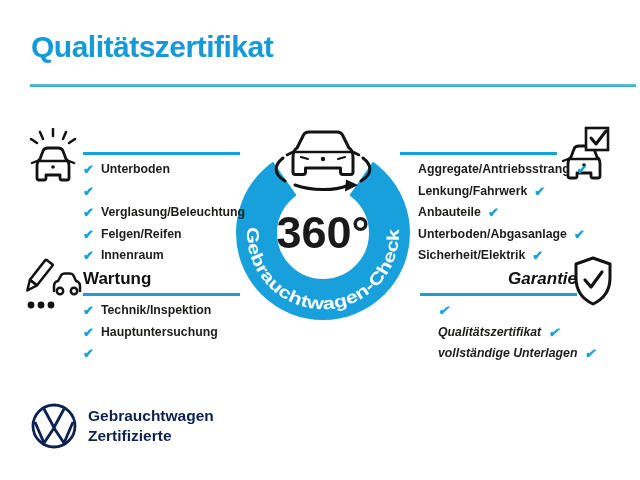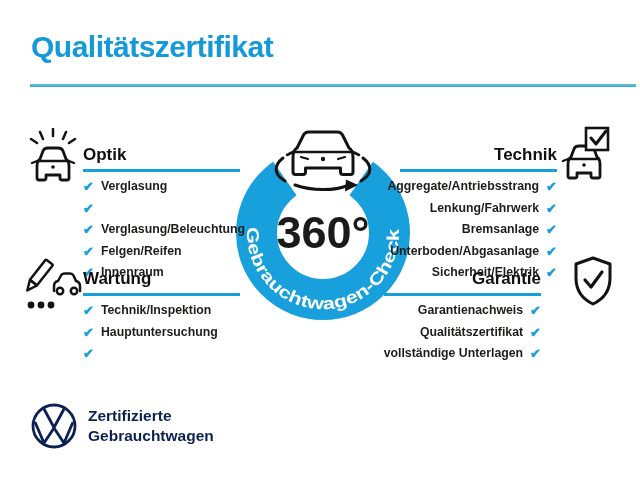--- a/index.html
+++ b/index.html
@@ -22,21 +22,21 @@
 
   
   .section{width:157px;}
   .sec-head{font-size:17px;font-weight:700;color:#101010;line-height:17px;}
   .sec-rule{height:3px;background:#189fdb;margin-top:6px;}
   .items{margin-top:8px;}
   .item{display:flex;align-items:center;gap:7px;line-height:13px;margin-bottom:8.5px;}
   .item .check{color:#18a0dc;font-size:13px;font-weight:700;}
   .item .label{font-size:12.3px;font-weight:700;color:#1d1d1b;white-space:nowrap;}
   .sect-right{text-align:right;}
-  .sect-right .item{justify-content:flex-end;padding-left:18px;}
+  .sect-right .item{justify-content:flex-start;padding-left:18px;}
 
   
   .brand-text{
     left:88px;top:406px;
     font-size:15.5px;font-weight:700;color:#0c2153;line-height:1.28;
   }
 
   svg{display:block;}
   .stroke-ic{stroke:#131313;fill:none;stroke-linecap:round;stroke-linejoin:round;}
 </style>
@@ -77,26 +77,25 @@
 <svg class="abs" style="left:27px;top:128px;" width="52" height="58" viewBox="0 0 52 58">
   <g class="stroke-ic" stroke-width="2.5">
     <path d="M26,1 L26,8 M13,4 L16,11 M39,4 L36,11 M4,11 L10,15 M48,11 L42,15"></path>
     <path stroke-width="2.8" d="M10,50 L10,38 Q10,33 13,31 L16,23 Q17,20 21,20 L31,20 Q35,20 36,23 L39,31 Q42,33 42,38 L42,50 Q42,52 40,52 L35,52 Q33,52 33,50 L33,47 L19,47 L19,50 Q19,52 17,52 L12,52 Q10,52 10,50 Z"></path>
     <path stroke-width="2.4" d="M12,33 L40,33 M10,33 L5,35 M42,33 L47,35"></path>
   </g>
   <circle cx="26" cy="39" r="1.8" fill="#131313"></circle>
 </svg>
 
 <div class="abs section" style="left:83px;top:146px;">
-  <div class="sec-head">Optik</div>
-  <div class="sec-rule"></div>
-  <div class="items">
-    <div class="item">
-        <span class="check">✔</span>
-        <span class="label">Verglasung</span>
+  <div class="sec-rule"></div>
+  <div class="items">
+    <div class="item">
+        <span class="check">✔</span>
+        <span class="label">Unterboden</span>
       </div>
     <div class="item">
         <span class="check">✔</span>
       </div>
     <div class="item">
         <span class="check">✔</span>
         <span class="label">Verglasung/Beleuchtung</span>
       </div>
     <div class="item">
         <span class="check">✔</span>
@@ -146,71 +145,69 @@
   <g class="stroke-ic" stroke-width="2.8">
     <path d="M8,50 L8,38 Q8,33 11,31 L14,23 Q15,20 19,20 L29,20 Q33,20 34,23 L37,31 Q40,33 40,38 L40,50 Q40,52 38,52 L33,52 Q31,52 31,50 L31,47 L17,47 L17,50 Q17,52 15,52 L10,52 Q8,52 8,50 Z"></path>
     <path stroke-width="2.4" d="M10,33 L38,33 M8,33 L3,35"></path>
   </g>
   <circle cx="24" cy="39" r="1.8" fill="#131313"></circle>
   <rect x="26" y="2" width="22" height="22" fill="#ffffff" stroke="#131313" stroke-width="2.6"></rect>
   <path class="stroke-ic" stroke-width="3" d="M31,12 L36,18 L46,5"></path>
 </svg>
 
 <div class="abs section sect-right" style="left:400px;top:146px;">
-  <div class="sec-head">Technik</div>
   <div class="sec-rule"></div>
   <div class="items">
     <div class="item">
         <span class="label">Aggregate/Antriebsstrang</span>
         <span class="check">✔</span>
       </div>
     <div class="item">
         <span class="label">Lenkung/Fahrwerk</span>
         <span class="check">✔</span>
       </div>
     <div class="item">
-        <span class="label">Bremsanlage</span>
+        <span class="label">Anbauteile</span>
         <span class="check">✔</span>
       </div>
     <div class="item">
         <span class="label">Unterboden/Abgasanlage</span>
         <span class="check">✔</span>
       </div>
     <div class="item">
         <span class="label">Sicherheit/Elektrik</span>
         <span class="check">✔</span>
       </div>
   </div>
 </div>
 
 <svg class="abs" style="left:572px;top:256px;" width="42" height="50" viewBox="0 0 42 50">
   <path class="stroke-ic" stroke-width="3" d="M21,2 L38,8 L38,22 Q38,40 21,48 Q4,40 4,22 L4,8 Z"></path>
   <path class="stroke-ic" stroke-width="3.2" d="M13,24 L19,31 L30,16"></path>
 </svg>
 
-<div class="abs section sect-right" style="left:384px;top:270px;">
+<div class="abs section sect-right" style="left:420px;top:270px;font-style:italic;">
   <div class="sec-head">Garantie</div>
   <div class="sec-rule"></div>
   <div class="items">
     <div class="item">
-        <span class="label">Garantienachweis</span>
         <span class="check">✔</span>
       </div>
     <div class="item">
         <span class="label">Qualitätszertifikat</span>
         <span class="check">✔</span>
       </div>
     <div class="item">
         <span class="label">vollständige Unterlagen</span>
         <span class="check">✔</span>
       </div>
   </div>
 </div>
 
 <svg class="abs" style="left:30px;top:402px;" width="48" height="48" viewBox="0 0 48 48">
   <circle cx="24" cy="24" r="21" fill="none" stroke="#0c2153" stroke-width="2.8"></circle>
   <path d="M14,7 L24,25.5 L34,7" fill="none" stroke="#0c2153" stroke-width="2.8" stroke-linejoin="miter"></path>
   <path d="M5,20 L14,41 L24,26 L34,41 L43,20" fill="none" stroke="#0c2153" stroke-width="2.8" stroke-linejoin="miter"></path>
 </svg>
 <div class="abs brand-text">
+  <div>Gebrauchtwagen</div>
   <div>Zertifizierte</div>
-  <div>Gebrauchtwagen</div>
 </div>
 
 </body></html>

